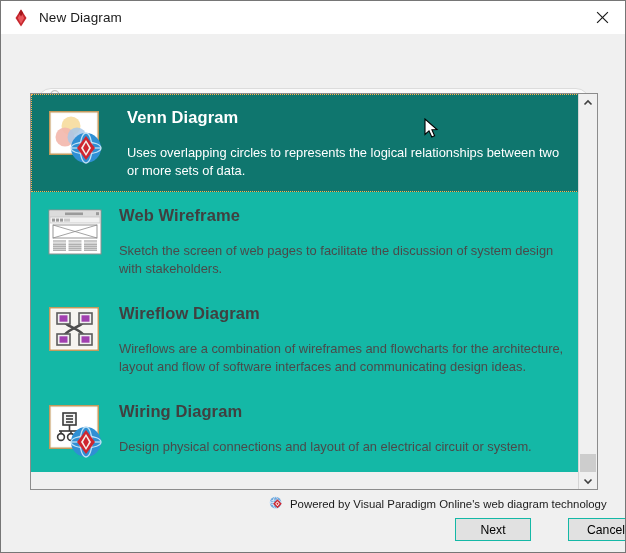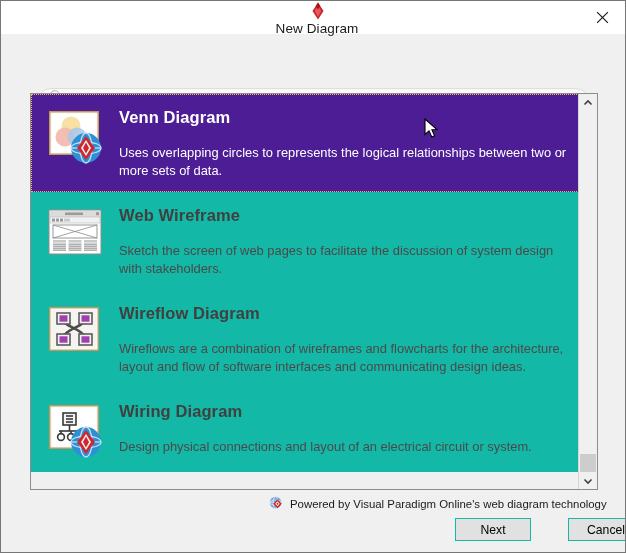--- a/index.html
+++ b/index.html
@@ -15,21 +15,21 @@
     background: #f0f0f0;
     border: 1px solid #767676;
     overflow: hidden;
   }
 
   
   #titlebar {
     position: absolute; left: 0; top: 0;
     width: 624px; height: 33px;
     background: #ffffff;
-    display: flex; align-items: center; flex-direction: column;
+    display: flex; align-items: center;
   }
   #titlebar .logo { margin-left: 10px; width: 20px; height: 20px; flex: 0 0 auto; }
   #titlebar .title {
     margin-left: 8px;
     font-size: 13.5px;
     color: #1a1a1a;
     letter-spacing: 0.1px;
   }
   #close-btn {
     position: absolute; right: 0; top: 0;
@@ -74,21 +74,21 @@
     overflow: hidden;
     background: #f0f0f0;
   }
   .row {
     position: relative;
     display: flex;
     background: #14b8a6;
     padding: 12px 10px 12px 8px;
     cursor: default;
   }
-  .row.selected { background: #4c1d95; outline: 1px dotted #ffb24d; outline-offset: -1px; }
+  .row.selected { background: #0f766e; outline: 1px dotted #ffb24d; outline-offset: -1px; gap: 8px; }
   .row .icon-cell {
     flex: 0 0 auto;
     width: 62px; height: 58px;
     position: relative;
     margin-left: 6px; margin-top: 2px;
   }
   .row .text-cell { flex: 1 1 auto; margin-left: 12px; padding-top: 2px; }
   .row .row-title {
     font-size: 16.5px;
     font-weight: bold;

